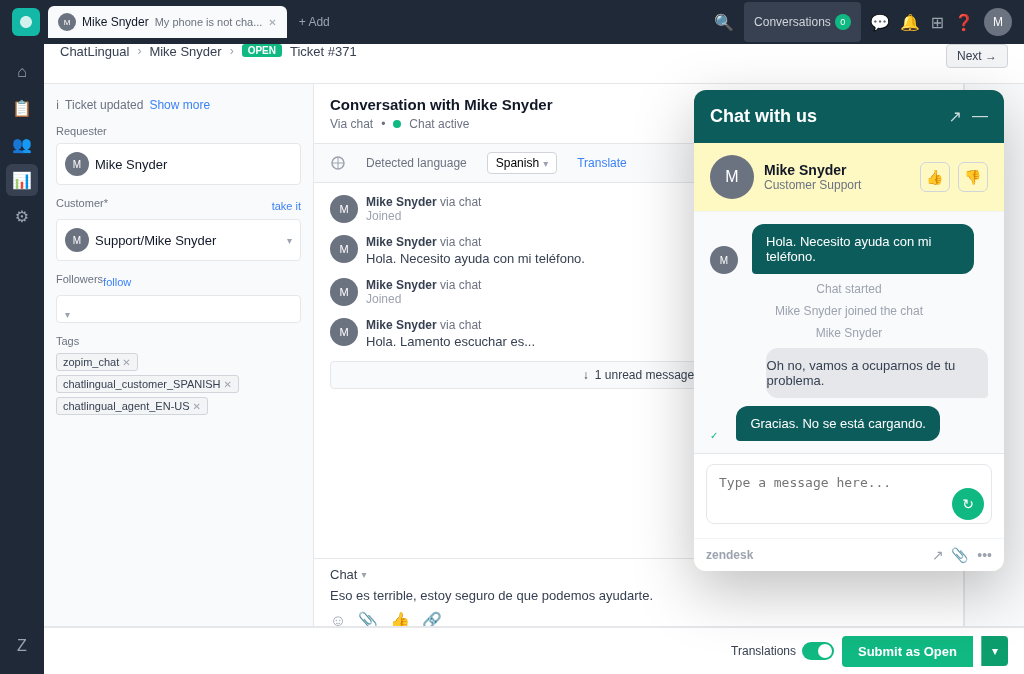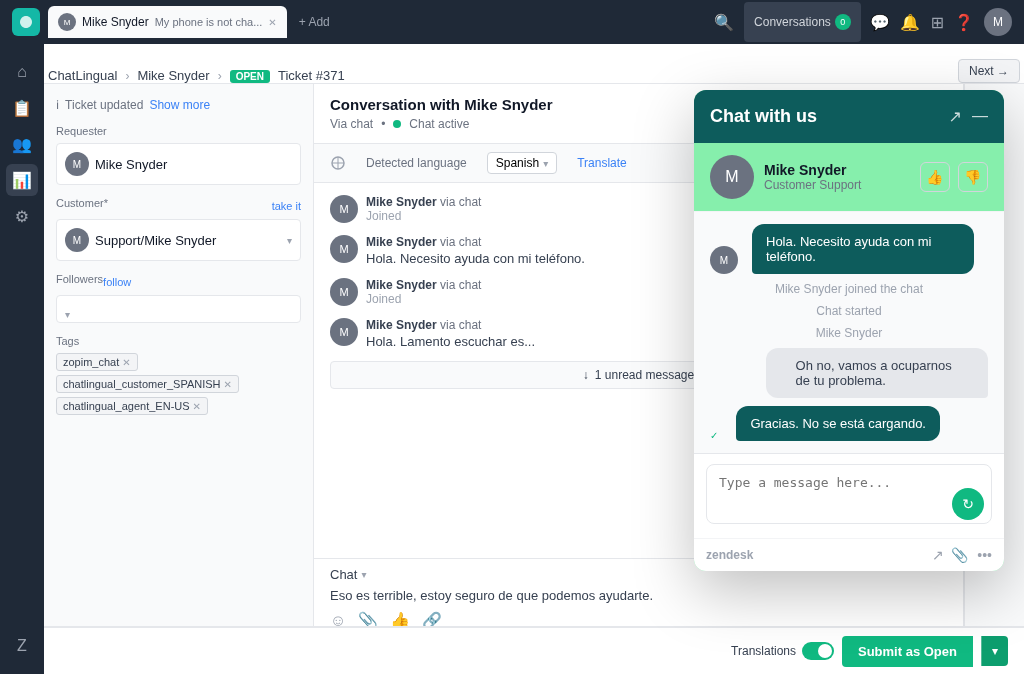--- a/index.html
+++ b/index.html
@@ -19,21 +19,21 @@
     .nav-badge { background: #10b981; color: white; border-radius: 50%; width: 16px; height: 16px; font-size: 9px; display: flex; align-items: center; justify-content: center; }
     .nav-icon { color: #9ca3af; font-size: 16px; cursor: pointer; }
     .nav-avatar { width: 28px; height: 28px; border-radius: 50%; background: #6b7280; overflow: hidden; display: flex; align-items: center; justify-content: center; color: white; font-size: 12px; }
 
     
     .left-sidebar { position: absolute; left: 0; top: 44px; width: 44px; height: 630px; background: #1f2937; display: flex; flex-direction: column; align-items: center; padding: 12px 0; gap: 4px; }
     .sidebar-icon { width: 32px; height: 32px; display: flex; align-items: center; justify-content: center; color: #9ca3af; font-size: 16px; border-radius: 6px; cursor: pointer; }
     .sidebar-icon.active { background: #374151; color: #10b981; }
 
     
-    .breadcrumb-bar { position: absolute; left: 44px; top: 44px; right: 0; height: 40px; background: white; display: flex; align-items: flex-end; padding: 0 4px; gap: 8px; border-bottom: 1px solid #e5e7eb; }
+    .breadcrumb-bar { position: absolute; left: 44px; top: 44px; right: 0; height: 40px; background: white; display: flex; align-items: flex-start; padding: 0 16px; gap: 8px; border-bottom: 1px solid #e5e7eb; }
     .breadcrumb-item { font-size: 13px; color: #374151; cursor: pointer; }
     .breadcrumb-sep { color: #9ca3af; font-size: 12px; }
     .breadcrumb-badge { background: #10b981; color: white; font-size: 10px; padding: 1px 6px; border-radius: 3px; font-weight: 600; }
     .breadcrumb-ticket { color: #374151; font-size: 13px; }
     .breadcrumb-next { margin-left: auto; display: flex; align-items: center; gap: 4px; background: #f3f4f6; border: 1px solid #d1d5db; border-radius: 4px; padding: 4px 10px; font-size: 12px; color: #374151; cursor: pointer; }
 
     
     .main-area { position: absolute; left: 44px; top: 84px; right: 0; bottom: 0; display: flex; }
 
     
@@ -80,35 +80,35 @@
     .compose-toolbar { display: flex; align-items: center; gap: 12px; padding-top: 8px; }
     .toolbar-icon { color: #9ca3af; font-size: 16px; cursor: pointer; }
     .apply-macro { display: flex; align-items: center; justify-content: space-between; padding: 10px 16px; border-top: 1px solid #e5e7eb; background: #f9fafb; font-size: 13px; color: #6b7280; cursor: pointer; }
 
     
     .right-panel { width: 60px; background: #f9fafb; display: flex; flex-direction: column; align-items: center; padding: 8px 0; gap: 4px; border-left: 1px solid #e5e7eb; }
     .right-icon { width: 36px; height: 36px; display: flex; align-items: center; justify-content: center; color: #9ca3af; font-size: 16px; cursor: pointer; border-radius: 4px; }
     .right-icon.active { color: #3b82f6; }
 
     
-    .chat-widget { position: absolute; right: 20px; top: 90px; width: 310px; background: #86efac; border-radius: 12px; box-shadow: 0 20px 60px rgba(0,0,0,0.25); overflow: hidden; z-index: 100; }
+    .chat-widget { position: absolute; right: 20px; top: 90px; width: 310px; background: #fef9c3; border-radius: 12px; box-shadow: 0 20px 60px rgba(0,0,0,0.25); overflow: hidden; z-index: 100; }
     .chat-widget-header { background: #0d5c5c; padding: 16px; display: flex; align-items: center; justify-content: space-between; }
     .chat-widget-title { color: white; font-size: 18px; font-weight: 600; }
     .chat-widget-controls { display: flex; gap: 10px; }
     .chat-widget-ctrl { color: rgba(255,255,255,0.8); font-size: 16px; cursor: pointer; }
     .chat-agent-row { padding: 12px 16px; display: flex; align-items: center; gap: 10px; border-bottom: 1px solid #f3f4f6; }
     .chat-agent-avatar { width: 44px; height: 44px; border-radius: 50%; background: #6b7280; display: flex; align-items: center; justify-content: center; color: white; font-size: 16px; overflow: hidden; flex-shrink: 0; }
     .chat-agent-info { flex: 1; }
     .chat-agent-name { font-size: 14px; font-weight: 600; color: #111827; }
     .chat-agent-role { font-size: 12px; color: #6b7280; }
     .chat-feedback { display: flex; gap: 8px; }
     .feedback-btn { width: 30px; height: 30px; border: 1px solid #d1d5db; border-radius: 6px; display: flex; align-items: center; justify-content: center; color: #6b7280; cursor: pointer; font-size: 14px; }
     .chat-messages { padding: 12px 16px; display: flex; flex-direction: column; gap: 8px; background: #f9fafb; min-height: 200px; }
     .chat-bubble-out { background: #0d5c5c; color: white; padding: 10px 14px; border-radius: 12px 12px 12px 4px; font-size: 13px; max-width: 80%; align-self: flex-start; margin-left: 8px; }
-    .chat-bubble-in { background: #e5e7eb; color: #374151; padding: 10px 30px; border-radius: 12px 12px 4px 12px; font-size: 13px; max-width: 80%; align-self: flex-end; }
+    .chat-bubble-in { background: #e5e7eb; color: #374151; padding: 10px 1px; border-radius: 12px 12px 4px 12px; font-size: 13px; max-width: 80%; align-self: flex-end; }
     .chat-status-msg { font-size: 12px; color: #9ca3af; text-align: center; }
     .chat-check { color: #10b981; font-size: 10px; margin-right: 4px; }
     .chat-bubble-row { display: flex; align-items: flex-end; gap: 6px; }
     .chat-bubble-avatar { width: 28px; height: 28px; border-radius: 50%; background: #6b7280; flex-shrink: 0; display: flex; align-items: center; justify-content: center; color: white; font-size: 10px; }
     .chat-input-area { padding: 10px 12px; background: white; border-top: 1px solid #e5e7eb; }
     .chat-input { width: 100%; border: 1px solid #e5e7eb; border-radius: 8px; padding: 10px 40px 10px 12px; font-size: 13px; color: #9ca3af; outline: none; resize: none; height: 60px; }
     .chat-footer { display: flex; align-items: center; justify-content: space-between; padding: 8px 12px; background: white; border-top: 1px solid #f3f4f6; }
     .chat-footer-brand { font-size: 12px; color: #9ca3af; font-weight: 600; }
     .chat-footer-icons { display: flex; gap: 8px; color: #9ca3af; font-size: 14px; }
 
@@ -345,22 +345,22 @@
       <div class="feedback-btn">👍</div>
       <div class="feedback-btn">👎</div>
     </div>
   </div>
 
   <div class="chat-messages">
     <div class="chat-bubble-row">
       <div class="chat-bubble-avatar">M</div>
       <div class="chat-bubble-out">Hola. Necesito ayuda con mi teléfono.</div>
     </div>
+    <div class="chat-status-msg">Chat started</div>
     <div class="chat-status-msg">Mike Snyder joined the chat</div>
-    <div class="chat-status-msg">Chat started</div>
     <div class="chat-status-msg">Mike Snyder</div>
     <div style="display:flex;justify-content:flex-end;gap:6px;align-items:flex-end;">
       <div class="chat-bubble-in">Oh no, vamos a ocuparnos de tu problema.</div>
     </div>
     <div class="chat-bubble-row">
       <span class="chat-check">✓</span>
       <div class="chat-bubble-out">Gracias. No se está cargando.</div>
     </div>
   </div>
 

